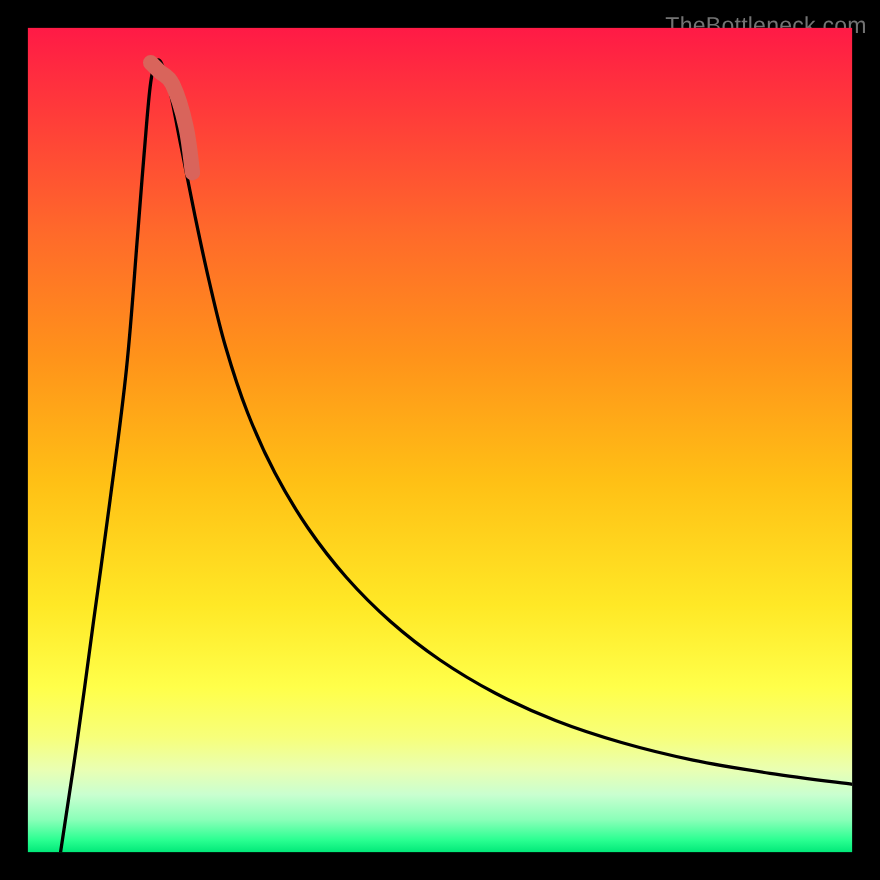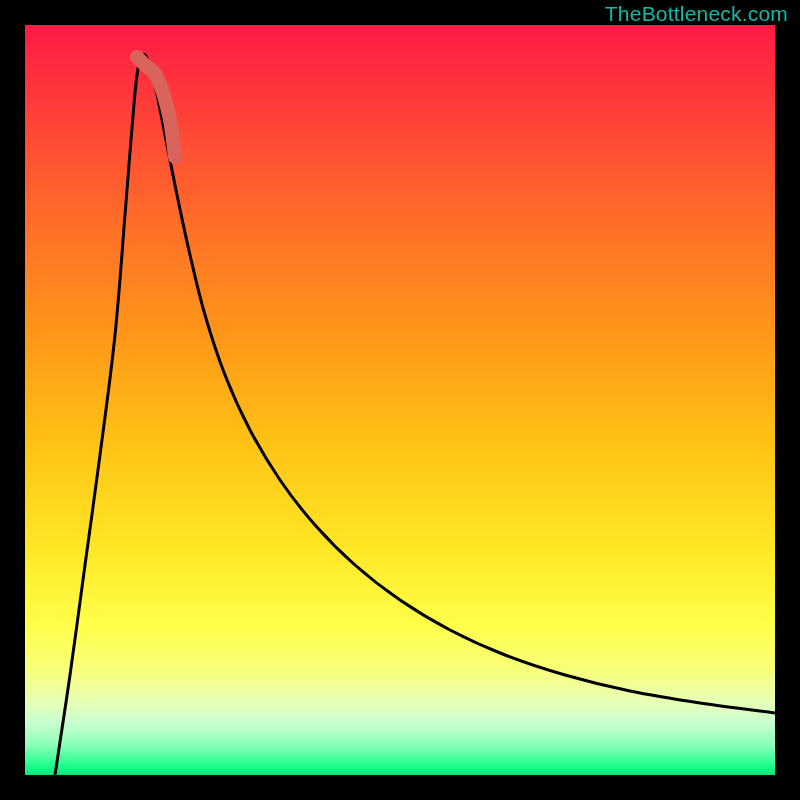--- a/index.html
+++ b/index.html
@@ -21,23 +21,23 @@
   .plot {
     position: absolute;
     left: 25px;
     top: 25px;
     width: 750px;
     height: 750px;
     overflow: hidden;
   }
   .watermark {
     position: absolute;
-    top: 2px;
+    top: 12px;
     right: 12px;
-    color: #14b8a6;
+    color: #737373;
     font-family: Arial, Helvetica, sans-serif;
     font-size: 21px;
     letter-spacing: 0.2px;
     font-weight: 500;
     user-select: none;
   }
   svg { display: block; }
 </style>
 </head>
 <body>

